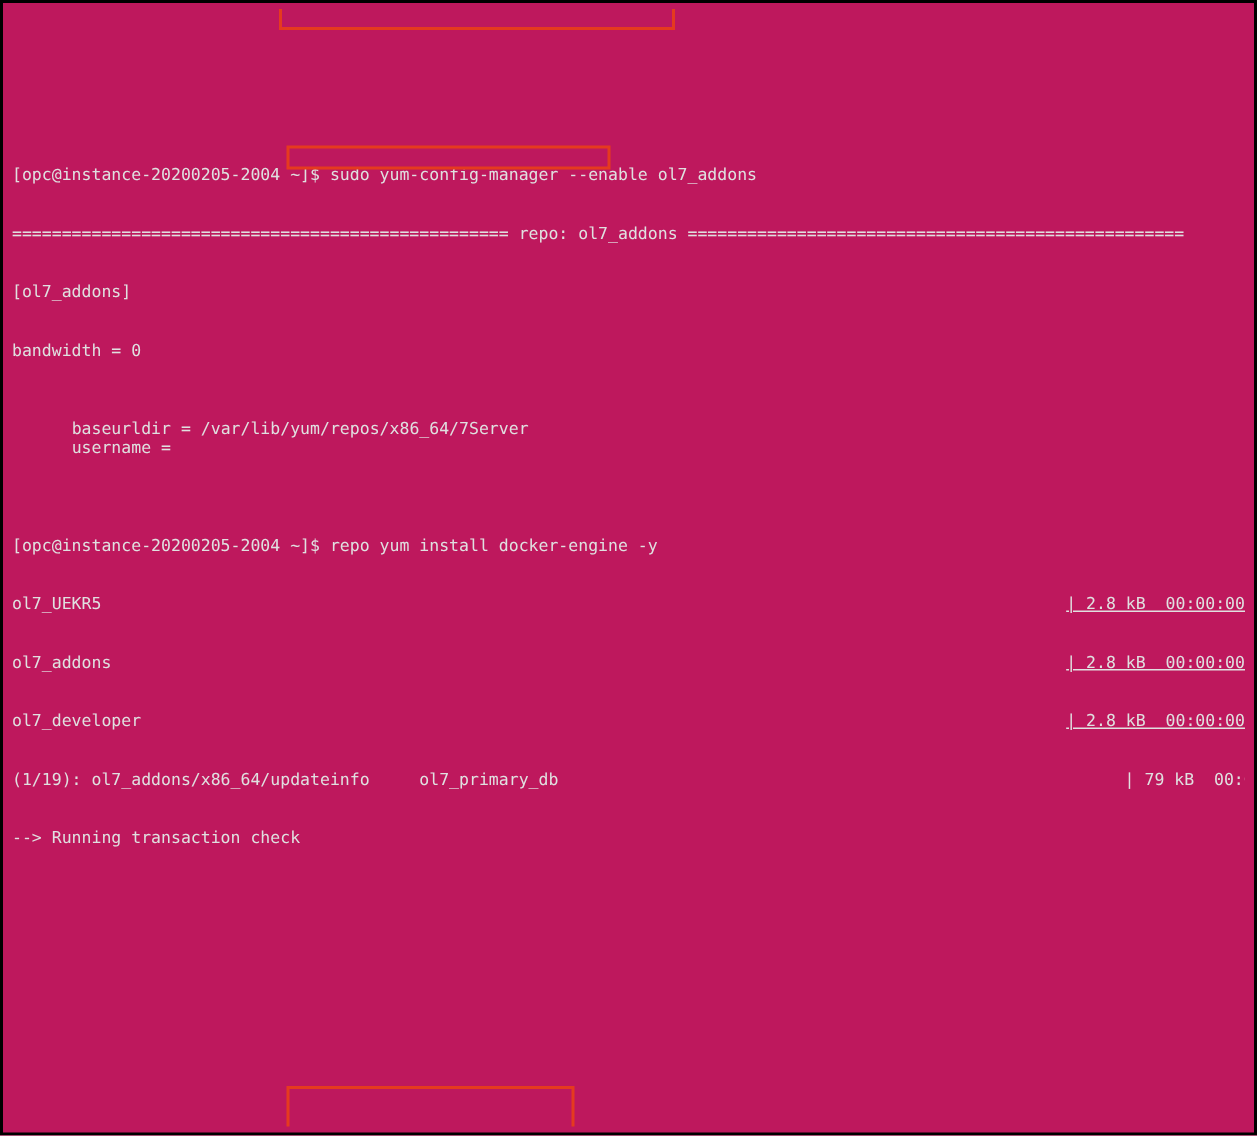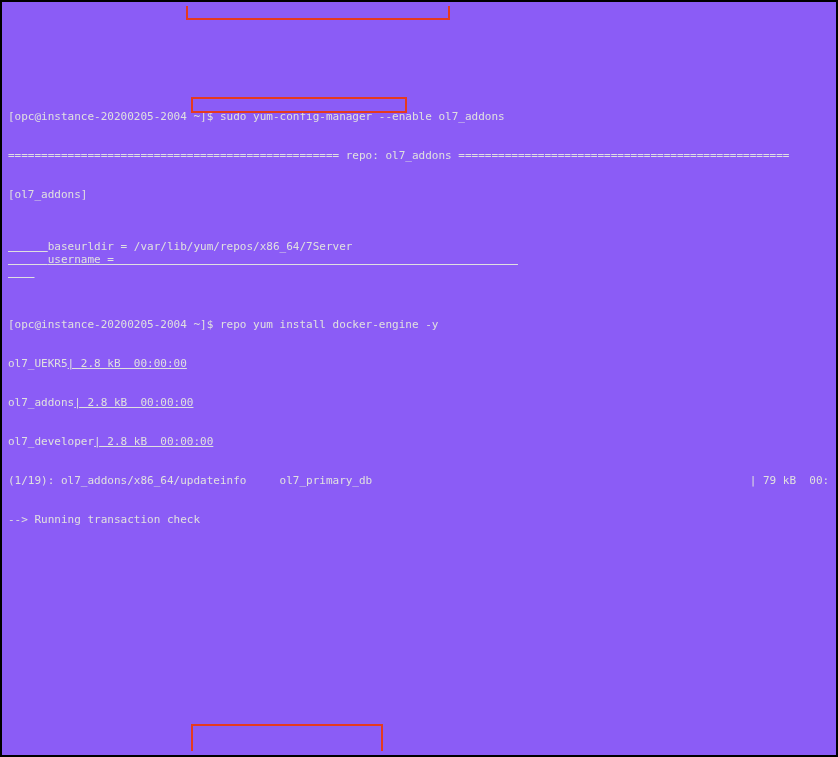--- a/index.html
+++ b/index.html
@@ -5,36 +5,37 @@
   html, body {
     margin: 0;
     padding: 0;
     background: #fff;
   }
   .term-wrap {
     width: 838px;
     height: 757px;
     box-sizing: border-box;
     border: 2px solid #000;
-    background: #8b5cf6;
+    background: #be185d;
     padding: 4px 6px;
   }
   .term {
     position: relative;
     font-family: "Consolas", "Menlo", "DejaVu Sans Mono", monospace;
     font-size: 11px;
     line-height: 13px;
     color: #e0e0e0;
     white-space: pre;
     width: 100%;
     height: 100%;
     overflow: hidden;
   }
   .line {
     display: flex;
+    justify-content: space-between;
   }
   .line .left { white-space: pre; }
   .line .right { white-space: pre; text-align: right; text-decoration: underline; }
   .dbl {
     letter-spacing: 0;
     overflow: hidden;
     text-overflow: clip;
   }
   
   .hl {
@@ -52,21 +53,22 @@
   <div class="term">
 
     
     <div class="hl" style="left:178px; top:-2px; width:264px; height:16px;"></div>
     <div class="hl" style="left:183px; top:91px; width:216px; height:16px;"></div>
     <div class="hl" style="left:183px; top:718px; width:192px; height:30px;"></div>
 
     <div><span>[opc@instance-20200205-2004 ~]$ </span><span>sudo yum-config-manager --enable ol7_addons</span></div>
     <div class="dbl">================================================== repo: ol7_addons ==================================================</div>
     <div>[ol7_addons]</div>
-    <div style="position:relative;text-decoration:underline;">
+    <div>bandwidth = 0</div>
+    <div style="position:relative;">
       <span style="position:absolute;">baseurldir = /var/lib/yum/repos/x86_64/7Server                          </span>
       <span>username =                                                             </span>
     </div>
 
     <div><span>[opc@instance-20200205-2004 ~]$ </span><span>repo yum install docker-engine -y</span></div>
     <div class="line"><span class="left">ol7_UEKR5</span><span class="right">| 2.8 kB  00:00:00</span></div>
     <div class="line"><span class="left">ol7_addons</span><span class="right">| 2.8 kB  00:00:00</span></div>
     <div class="line"><span class="left">ol7_developer</span><span class="right">| 2.8 kB  00:00:00</span></div>
     <div>(1/19): ol7_addons/x86_64/updateinfo     ol7_primary_db                                                         | 79 kB  00:00:00</div>
     <div>--&gt; Running transaction check</div>

